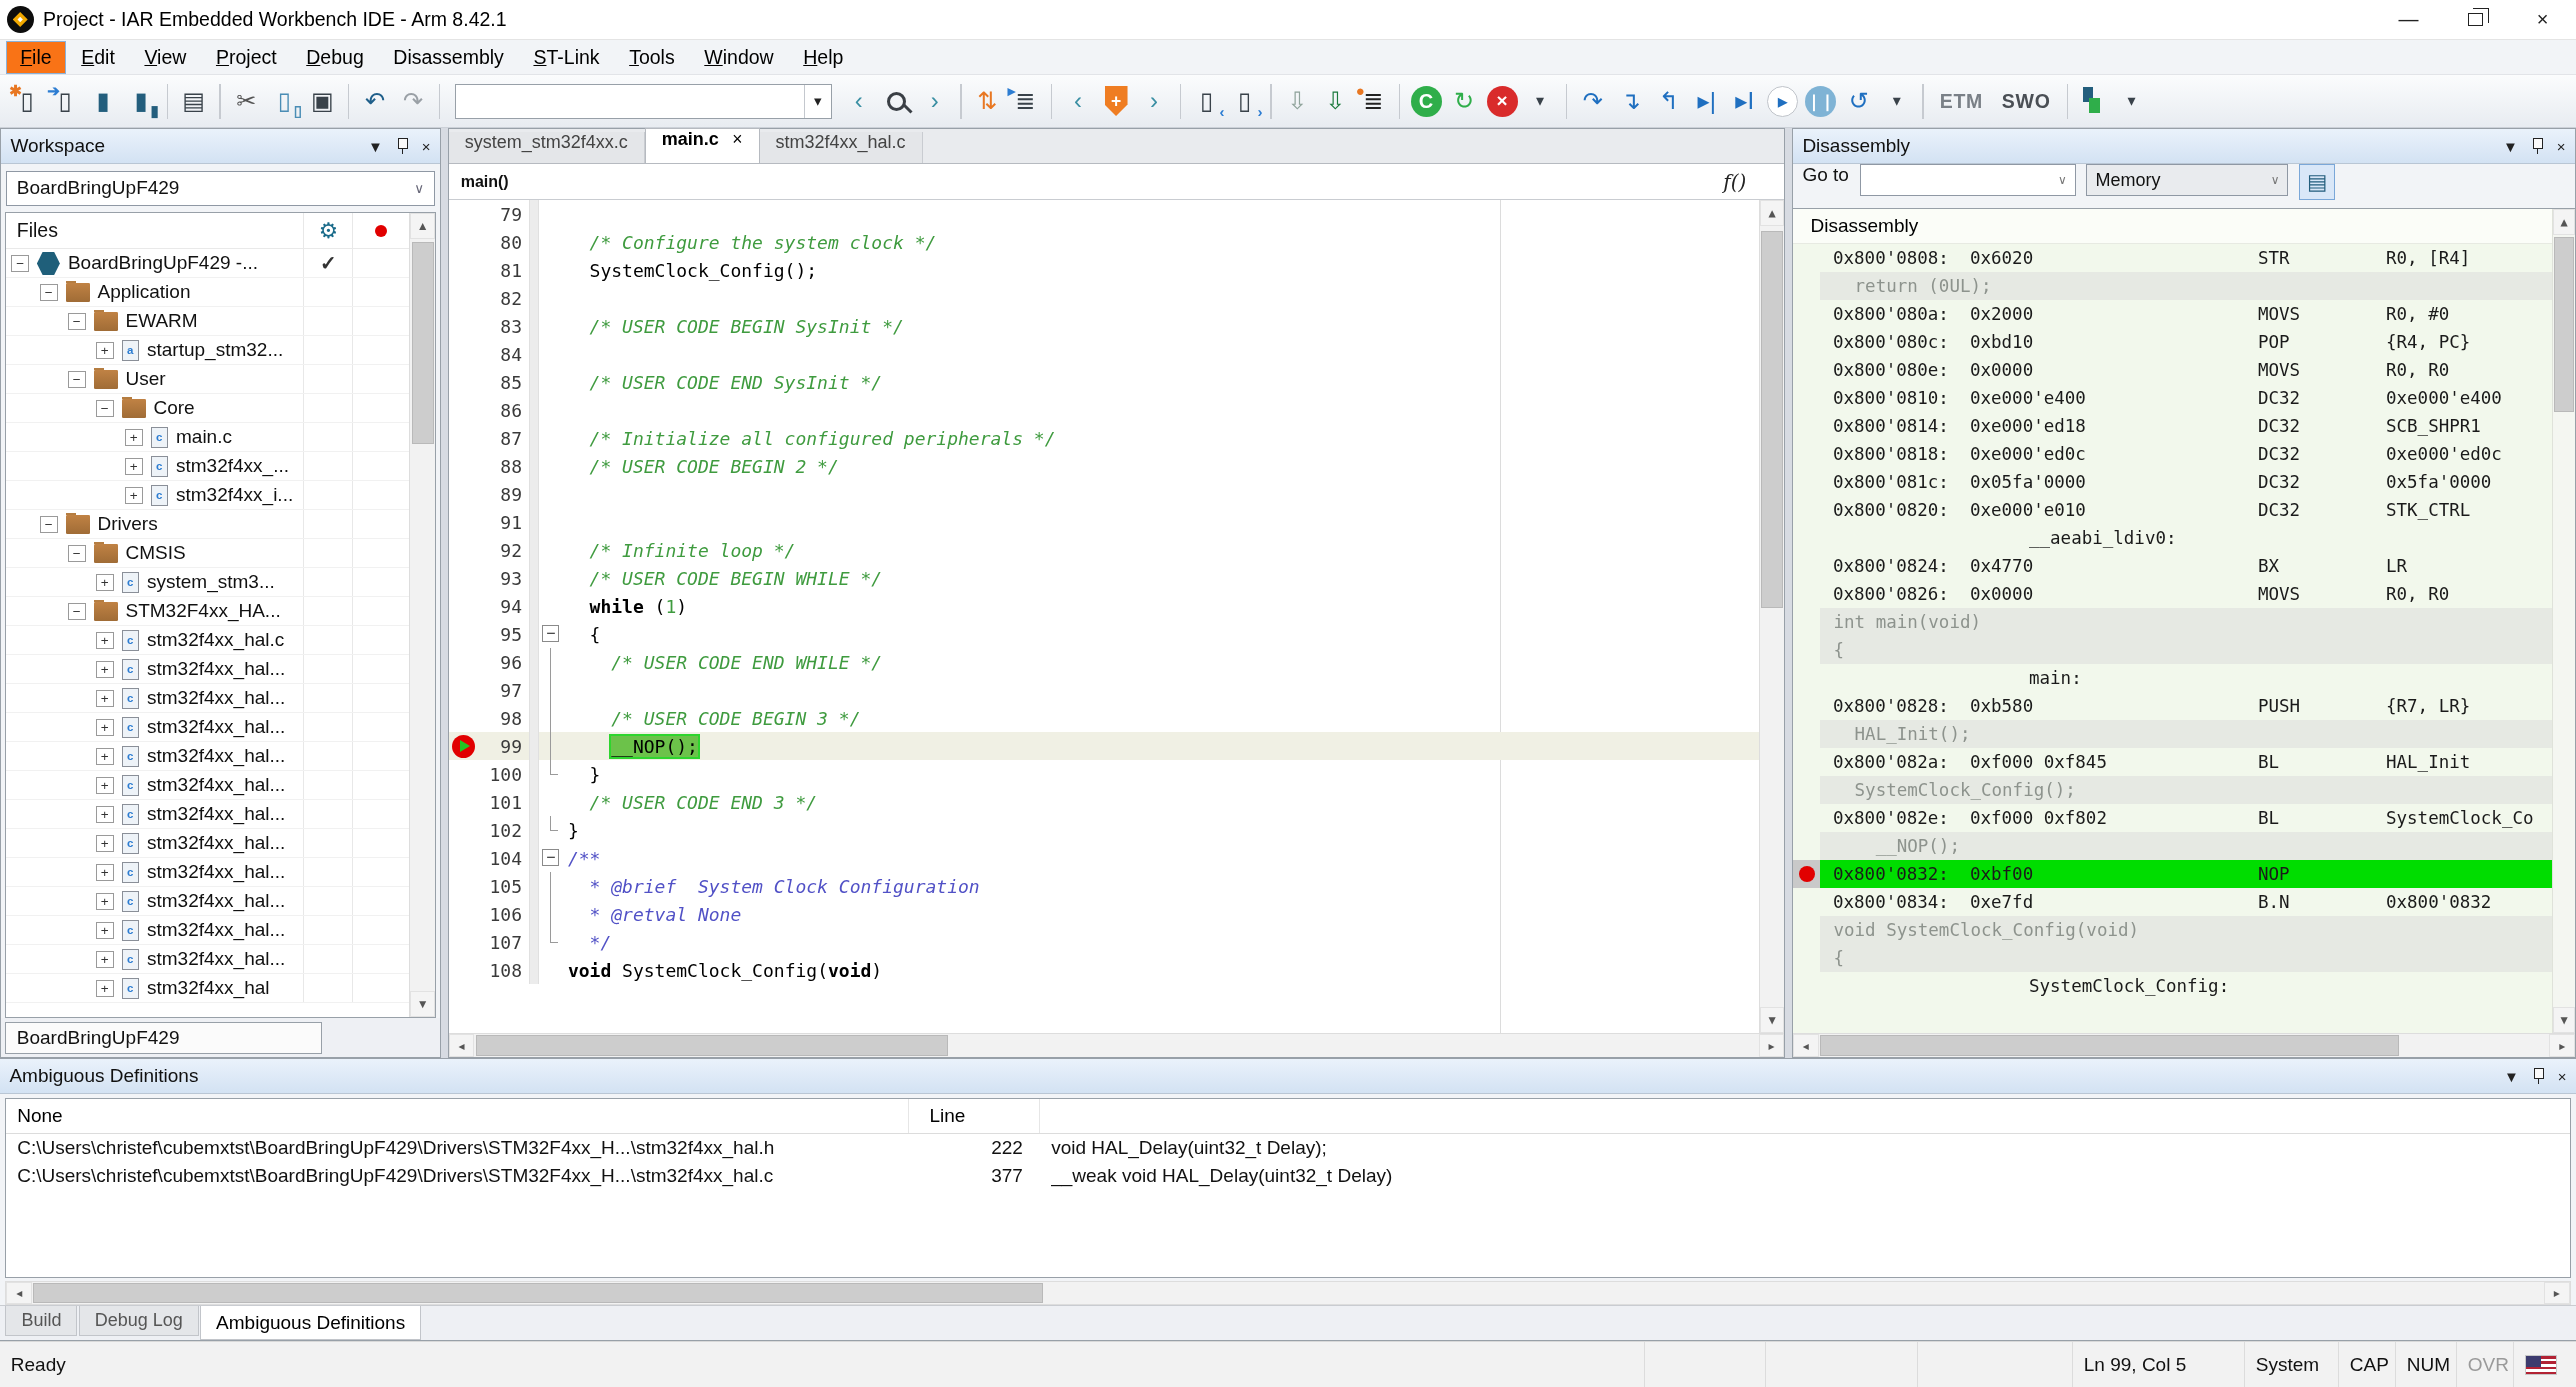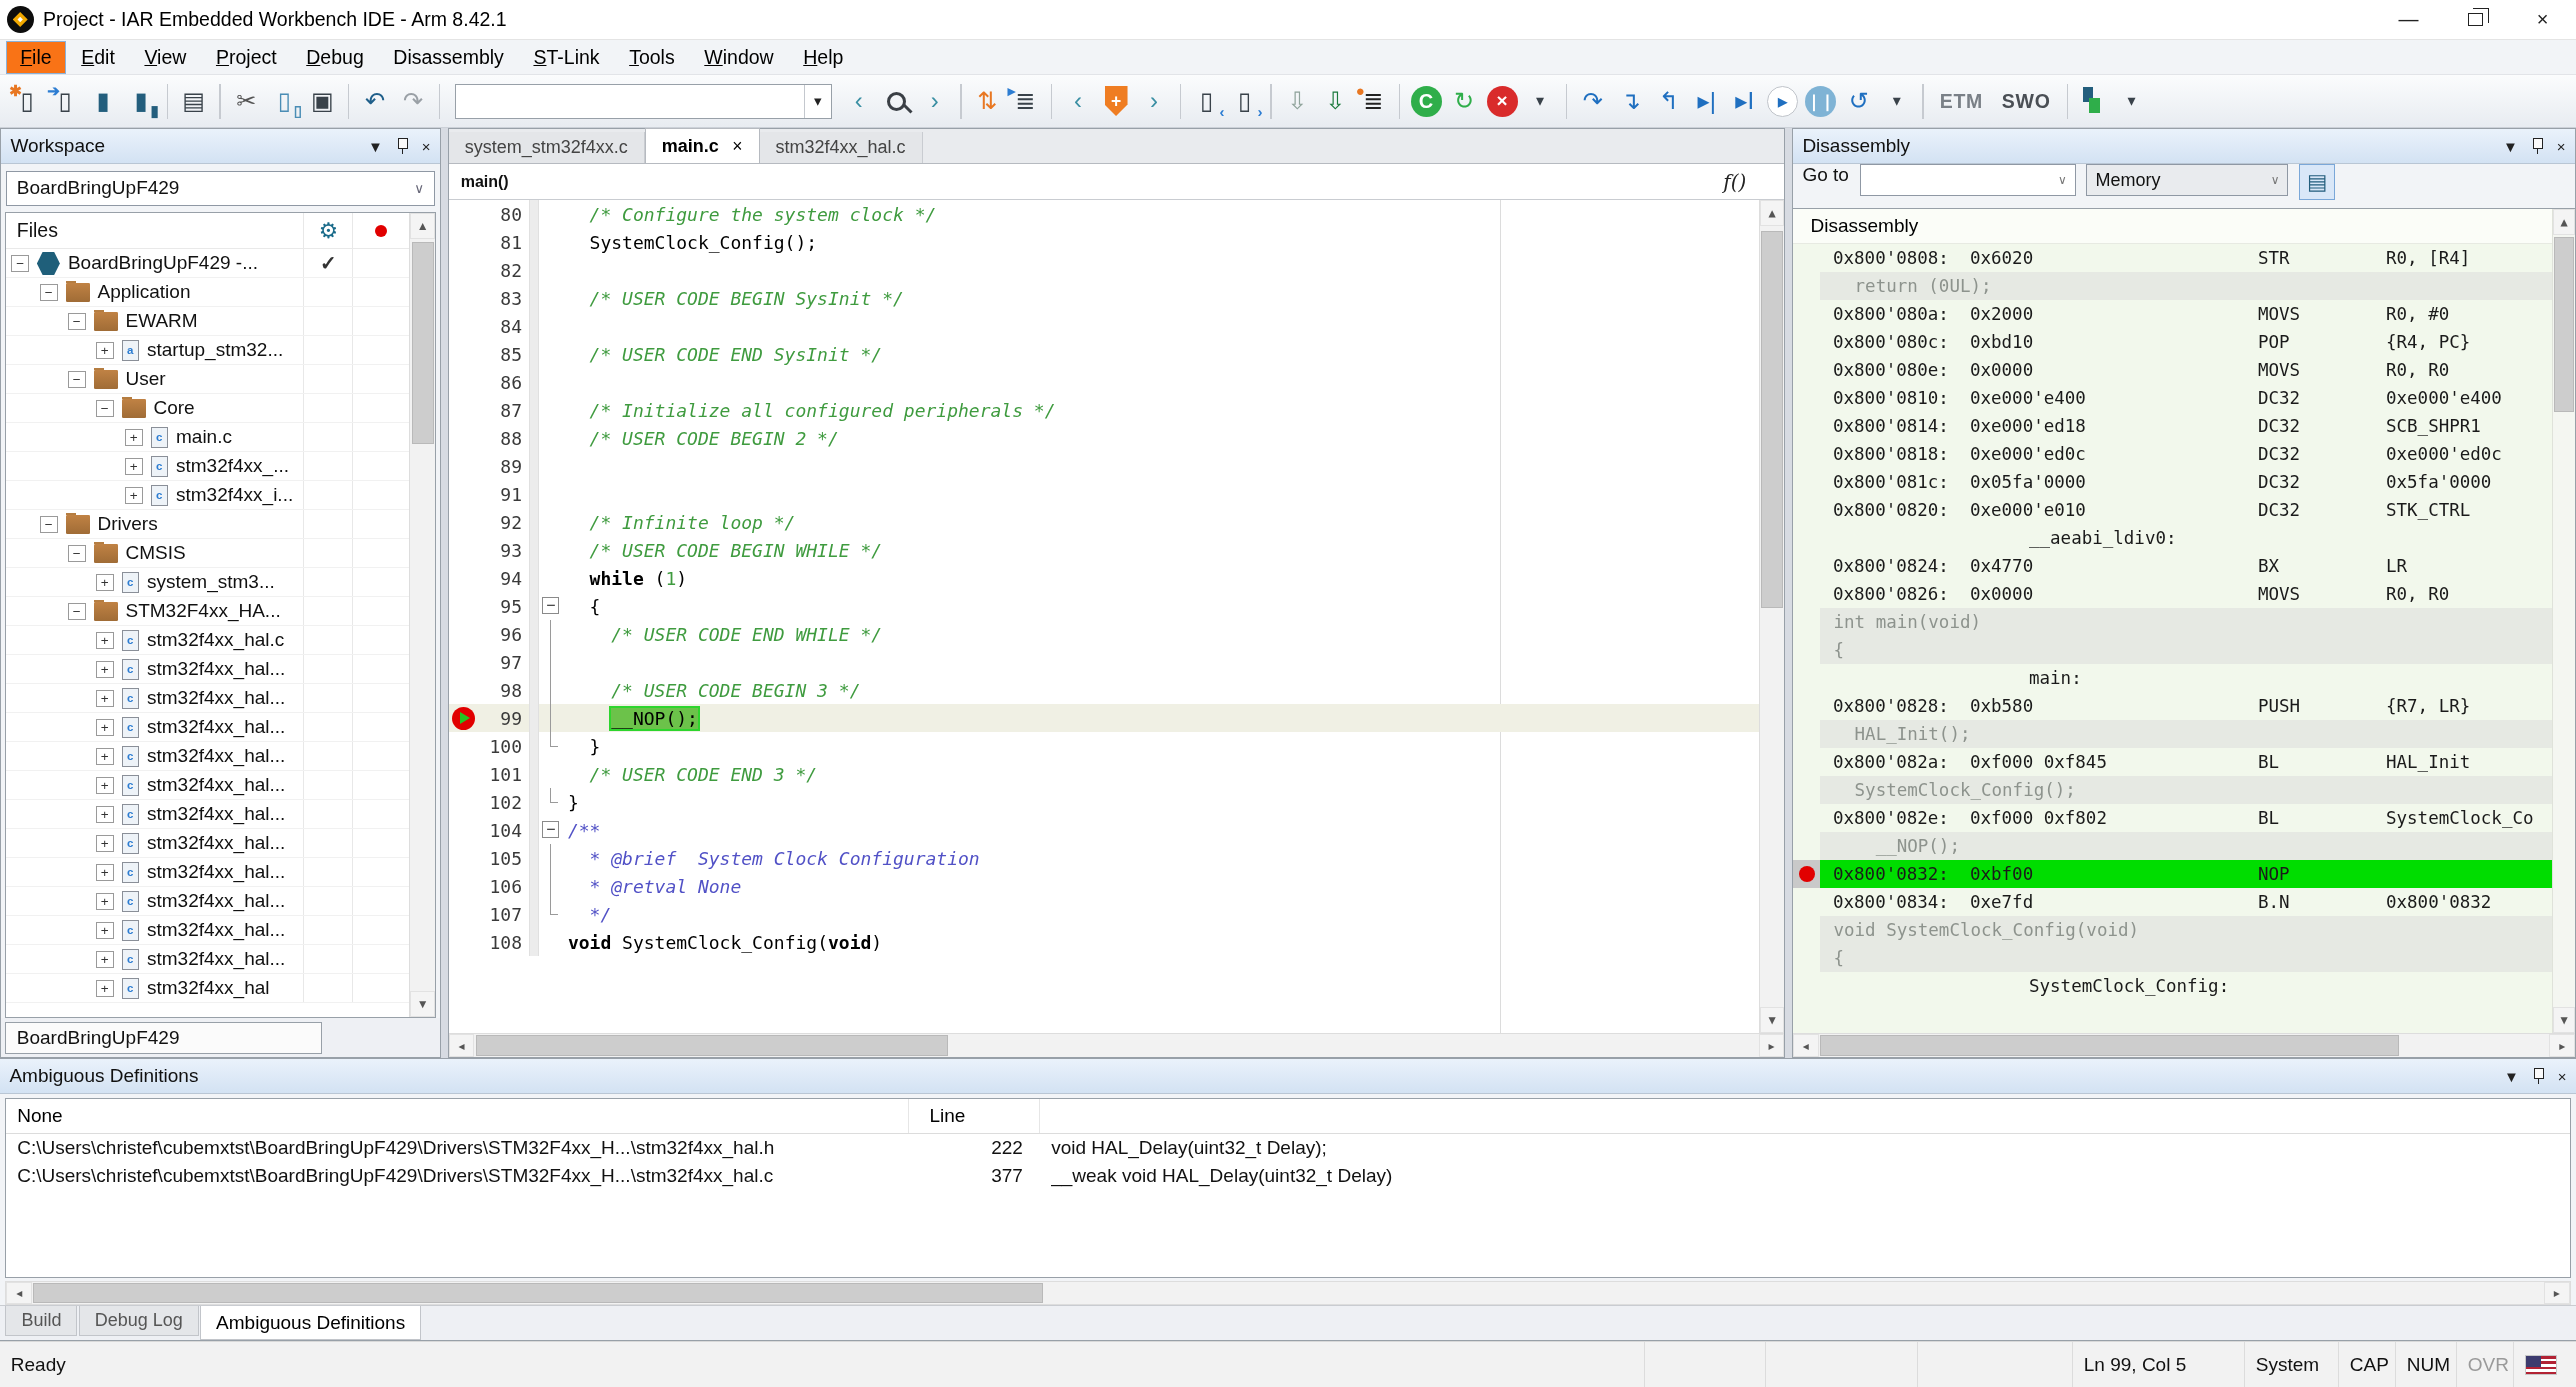--- a/index.html
+++ b/index.html
@@ -88,21 +88,21 @@
   .sb-track{flex:1;position:relative}
   .sb-thumb{position:absolute;left:1.3px;right:1.3px;background:#cdcdcd;border:0.7px solid #b9b9b9}
   .hscroll{height:24px;flex:none;background:#f2f2f2;border-top:0.7px solid #ddd;display:flex}
   .hs-btn{width:25.6px;flex:none;display:flex;align-items:center;justify-content:center;color:#555;font-size:12px;background:#f4f4f4;border:0.7px solid #e2e2e2}
   .hs-track{flex:1;position:relative}
   .hs-thumb{position:absolute;top:1.3px;bottom:1.3px;background:#cdcdcd;border:0.7px solid #b9b9b9}
 
   
   .editor{flex:1;background:#fff}
   .etabs{height:35px;background:#e9ebee;display:flex;align-items:flex-end;border-bottom:0.7px solid #b6bac0;flex:none}
-  .etab{height:31px;display:flex;align-items:center;padding:0 16px;font-size:18px;color:#444;border-right:0.7px solid #c9ccd1;background:#e4e6e9}
+  .etab{height:31px;display:flex;align-items:flex-start;padding:0 16px;font-size:18px;color:#444;border-right:0.7px solid #c9ccd1;background:#e4e6e9}
   .etab.active{background:#fff;color:#000;font-weight:bold;height:35px;border:0.7px solid #b6bac0;border-bottom:none}
   .etab .close{margin-left:13.5px;font-size:17.5px;font-weight:normal}
   .ebread{height:36px;display:flex;align-items:center;border-bottom:0.7px solid #c9ccd1;flex:none;background:#fff}
   .ebread .bc{font-weight:bold;font-size:16px;padding-left:12px}
   .ebread .fn{margin-left:auto;margin-right:38px;font-style:italic;font-size:20px;font-family:"DejaVu Serif",serif;color:#222}
   .ecode{flex:1;position:relative;background:#fff;overflow:hidden;font-family:"DejaVu Sans Mono",monospace;font-size:18px}
   .ecode-rows{position:absolute;inset:0;right:25.6px}
   .guide{position:absolute;left:1051px;top:0;bottom:0;width:0.7px;background:#dcdcdc}
   .cl{height:28px;display:flex;align-items:center}
   .cl.cur{background:#f0f0e4}
@@ -660,20 +660,27 @@
       </div>
     <div class="ebread">
       <span class="bc">main()</span>
       <span class="fn">f()</span>
     </div>
     <div class="ecode">
       <div class="guide"></div>
       <div class="ecode-rows" id="code-rows">
           <div class="cl">
             <span class="bpcell"></span>
+            <span class="num">79</span>
+            <span class="chg"></span>
+            <span class="fold"></span>
+            <span class="txt"></span>
+          </div>
+          <div class="cl">
+            <span class="bpcell"></span>
             <span class="num">80</span>
             <span class="chg"></span>
             <span class="fold"></span>
             <span class="txt"><span class="seg-m">  /* Configure the system clock */</span></span>
           </div>
           <div class="cl">
             <span class="bpcell"></span>
             <span class="num">81</span>
             <span class="chg"></span>
             <span class="fold"></span>

